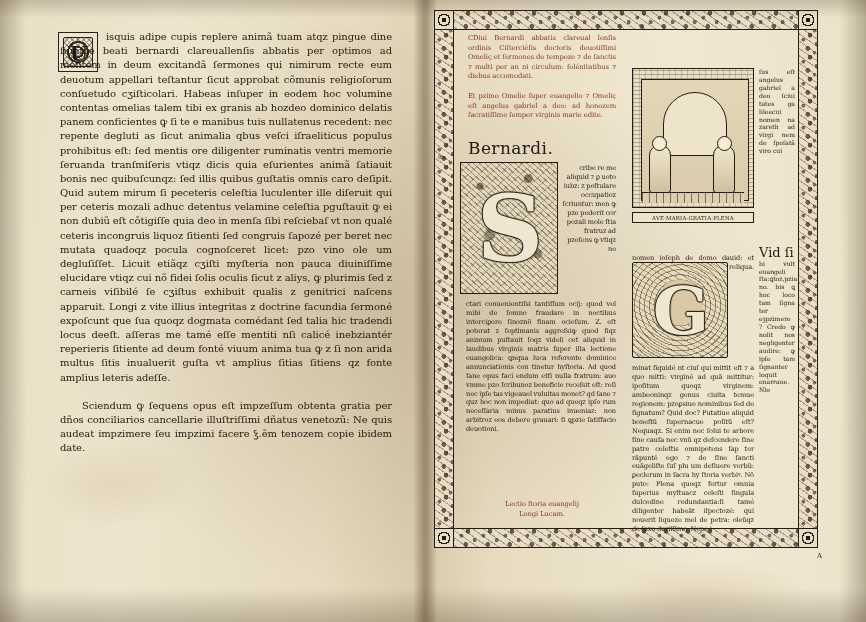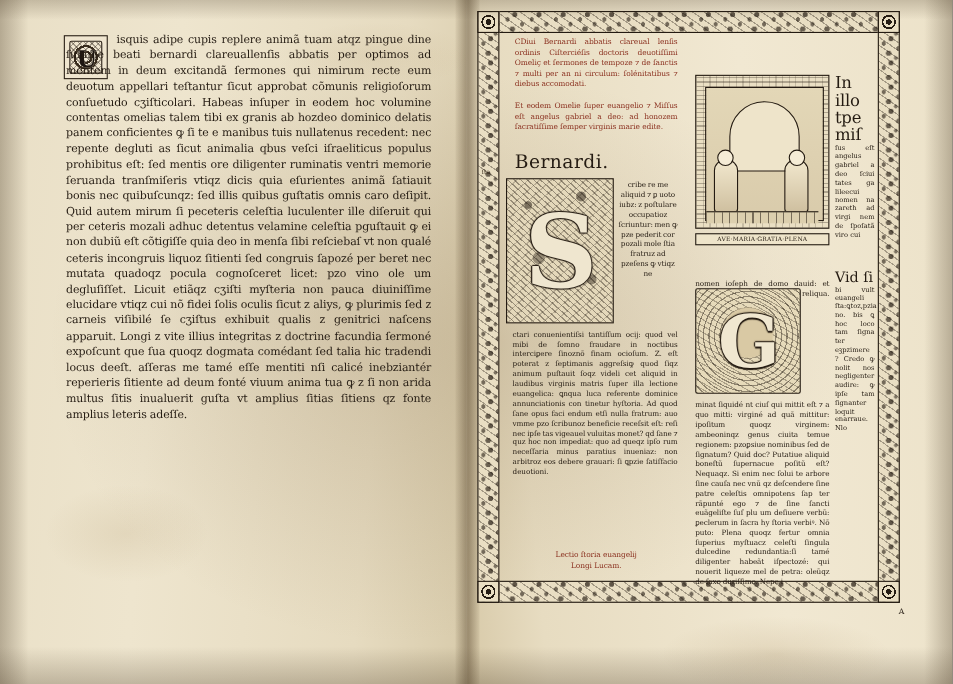--- a/index.html
+++ b/index.html
@@ -434,20 +434,21 @@
   <div class="stain" style="left:40px;top:440px;width:150px;height:90px;background:radial-gradient(ellipse,rgba(150,120,70,0.13),rgba(150,120,70,0) 70%)"></div>
   <div class="stain" style="left:600px;top:560px;width:210px;height:70px;background:radial-gradient(ellipse,rgba(150,120,70,0.16),rgba(150,120,70,0) 70%)"></div>
   <div class="stain" style="left:250px;top:20px;width:180px;height:60px;background:radial-gradient(ellipse,rgba(150,120,70,0.10),rgba(150,120,70,0) 70%)"></div>
 
   <div id="left-initial">
     <div id="left-initial-letter">U</div>
   </div>
 
   <div id="left-text-block">
     <div id="left-para-1" class="blackletter">isquis adipe cupis replere animã tuam atqz pingue dine ſumme beati bernardi clareuallenſis abbatis per optimos ad mentem in deum excitandã ſermones qui nimirum recte eum deuotum appellari teſtantur ſicut approbat cõmunis religioſorum conſuetudo cʒiſticolari. Habeas inſuper in eodem hoc volumine contentas omelias talem tibi ex granis ab hozdeo dominico delatis panem conficientes ꝙ ſi te e manibus tuis nullatenus recedent: nec repente degluti as ſicut animalia qbus veſci iſraeliticus populus prohibitus eſt: ſed mentis ore diligenter ruminatis ventri memorie ſeruanda tranſmiſeris vtiqz dicis quia eſurientes animã ſatiauit bonis nec quibuſcunqz: ſed illis quibus guſtatis omnis caro deſipit. Quid autem mirum ſi peceteris celeſtia luculenter ille diſeruit qui per ceteris mozali adhuc detentus velamine celeſtia pguſtauit ꝙ ei non dubiũ eſt cõtigiſſe quia deo in menſa ſibi reſciebaſ vt non qualé ceteris incongruis liquoz ſitienti ſed congruis ſapozé per beret nec mutata quadoqz pocula cognoſceret licet: pzo vino ole um degluſiſſet. Licuit etiãqz cʒiſti myſteria non pauca diuiniſſime elucidare vtiqz cui nõ fidei ſolis oculis ſicut z aliys, ꝙ plurimis ſed z carneis viſibilé ſe cʒiſtus exhibuit qualis z genitrici naſcens apparuit. Longi z vite illius integritas z doctrine facundia ſermoné expoſcunt que ſua quoqz dogmata comédant ſed talia hic tradendi locus deeſt. aſſeras me tamé eſſe mentiti nſi calicé inebziantér reperieris ſitiente ad deum fonté viuum anima tua ꝙ z ſi non arida multus ſitis inualuerit guſta vt amplius ſitias ſitiens qz fonte amplius leteris adeſſe.</div>
+    <div id="left-para-2" class="blackletter">Sciendum ꝙ ſequens opus eſt impzeſſum obtenta gratia per dños conciliarios cancellarie illuſtriſſimi dñatus venetozũ: Ne quis audeat impzimere ſeu impzimi facere ꝣ.ẽm tenozem copie ibidem date.</div>
   </div>
 
   <div class="gutter"></div>
 
   <div id="right-page">
 
     <div id="border-frame"></div>
     <div id="strip-top" class="border-strip vine"></div>
     <div id="strip-bottom" class="border-strip vine"></div>
     <div id="strip-left" class="border-strip vine"></div>
@@ -456,29 +457,29 @@
     <div class="corner-knot" style="left:374px;top:10px;"></div>
     <div class="corner-knot" style="left:10px;top:528px;"></div>
     <div class="corner-knot" style="left:374px;top:528px;"></div>
 
     <div id="right-content">
 
       <div id="col-a" class="col">
 
         <div class="rubric" style="position:absolute;left:10px;top:0;width:148px;">CDiui Bernardi abbatis clareual lenſis ordinis Ciſterciéſis doctoris deuotiſſimi Omeliç et ſermones de tempoze ⁊ de ſanctis ⁊ multi per an ni circulum: ſolénitatibus ⁊ diebus accomodati.</div>
 
-        <div class="rubric" style="position:absolute;left:10px;top:58px;width:148px;">Et eodem Omelie ſuper euangelio ⁊ Miſſus eſt angelus gabriel a deo: ad honozem ſacratiſſime ſemper virginis marie edite.</div>
+        <div class="rubric" style="position:absolute;left:10px;top:58px;width:148px;">Et pzimo Omelie ſuper euangelio ⁊ Omeliç eſt angelus gabriel a deo: ad honozem ſacratiſſime ſemper virginis marie edite.</div>
 
         <div id="prologus-heading">Bernardi.</div>
 
         <div id="initial-S-block">
           <div id="initial-S-letter">S</div>
         </div>
 
-        <div class="blackletter dense" style="position:absolute;left:104px;top:130px;width:54px;text-align:center;">cribe re me aliquid ⁊ ꝑ uoto iubz: z poſtulare occupatioz ſcriuntur: men ꝙ pze pederit cor pozali mole ſtia fratruz ad pzeſens ꝙ vtiqz ne</div>
+        <div class="blackletter dense" style="position:absolute;left:104px;top:130px;width:54px;text-align:right;">cribe re me aliquid ⁊ ꝑ uoto iubz: z poſtulare occupatioz ſcriuntur: men ꝙ pze pederit cor pozali mole ſtia fratruz ad pzeſens ꝙ vtiqz ne</div>
 
         <div class="blackletter dense" style="position:absolute;left:8px;top:266px;width:150px;">ctari conuenientiſsi tantiſſum ocij: quod vel mibi de ſomno fraudare in noctibus interciꝑere ſinoznõ finam ocioſum. Z. eſt poterat z ſeptimanis aggreſsiꝙ quod ſiqz animum puſtauit ſoqz videli cet aliquid in laudibus virginis matris ſuper illa lectione euangelica: ꝗnqua luca referente dominice annunciationis con tinetur hyſtoria. Ad quod ſane opus faci endum etſi nulla fratrum: auo vmme pzo ſcribunoz beneficie receſsit eſt: reſi nec ipſe tas vigeauel vuluitas monet? qd ſane ⁊ quz hoc non impediat: quo ad queqz ipſo rum neceſſaria minus paratius inueniaz: non arbitroz eos debere grauari: ſi ꝗpzie ſatiſfacio deuotioni.</div>
 
         <div id="side-note">ſta</div>
 
         <div id="col-a-bottom-rubric">
           <div class="rubric" style="text-align:center;">Lectio ſtoria euangelij</div>
           <div class="rubric" style="text-align:center;">Longi Lucam.</div>
         </div>
       </div>
@@ -499,21 +500,20 @@
 
         <div class="blackletter dense" style="position:absolute;left:0;top:192px;width:122px;margin-top:28px;">nomen ioſeph de domo dauid: et nomen virginis maria. Et reliqua. Omelia pzia.</div>
 
         <div id="initial-G-block">
           <div id="initial-G-letter">G</div>
         </div>
 
         <div class="blackletter dense" style="position:absolute;left:0;top:330px;width:122px;">minat ſiquidé nt ciuſ qui mittit eſt ⁊ a quo mitti: virginé ad quã mittitur: ipoſitum quoqz virginem: ambeoninqz genus ciuita temue regionem: pzoꝑsiue nominibus ſed de ſignatum? Quid doc? Putatiue aliquid boneſtũ ſupernacue poſitũ eſt? Nequaqz. Si enim nec ſolui te arbore ſine cauſa nec vnũ qz deſcendere ſine patre celeſtis omnipotens ſap ter rãpunté ego ⁊ de ſine ſancti euãgeliſte ſuſ plu um deſiuere verbũ: ꝑeclerum in ſacra hy ſtoria verbiꝰ. Nõ puto: Plena quoqz fertur omnia ſuperius myſtuacz celeſti ſingula dulcedine redundantia:ſi tamé diligenter habeãt iſpectozé: qui nouerit liqueze mel de petra: oleũqz de ſaxo duriſſimo. Nepe i</div>
 
         <div id="marg-in-illo" class="marginal">
-          <span class="big">In illo tpe miſ</span>
           <span>ſus eſt angelus gabriel a deo ſciui tates ga lileecui nomen na zareth ad virgi nem de ſpoſatã viro cui</span>
         </div>
 
         <div id="marg-vid" class="marginal">
           <span class="big">Vid ſi</span>
           <span>bi vult euangeli ſta:ꝗtoz,pzia no. bis ꝗ hoc loco tam ſigna ter eꝫpzimere ? Credo ꝙ nolit nos negligenter audire: ꝙ ipſe tam ſignanter loquit enarraue. Nlo</span>
         </div>
       </div>
     </div>
 

